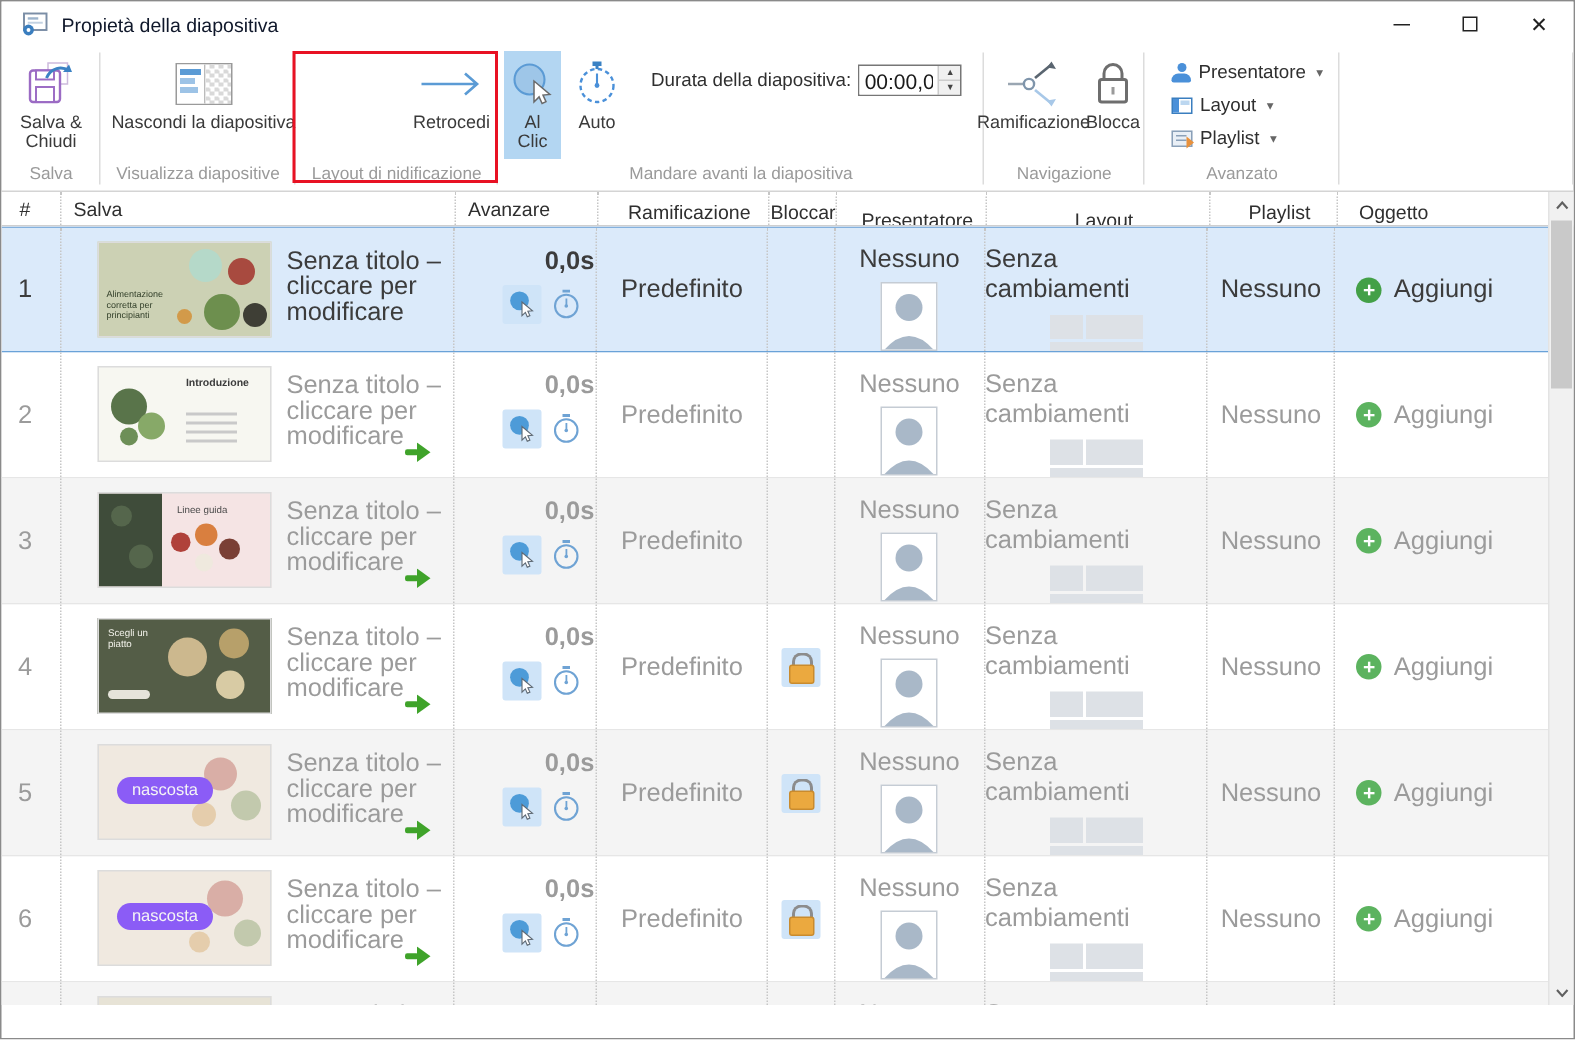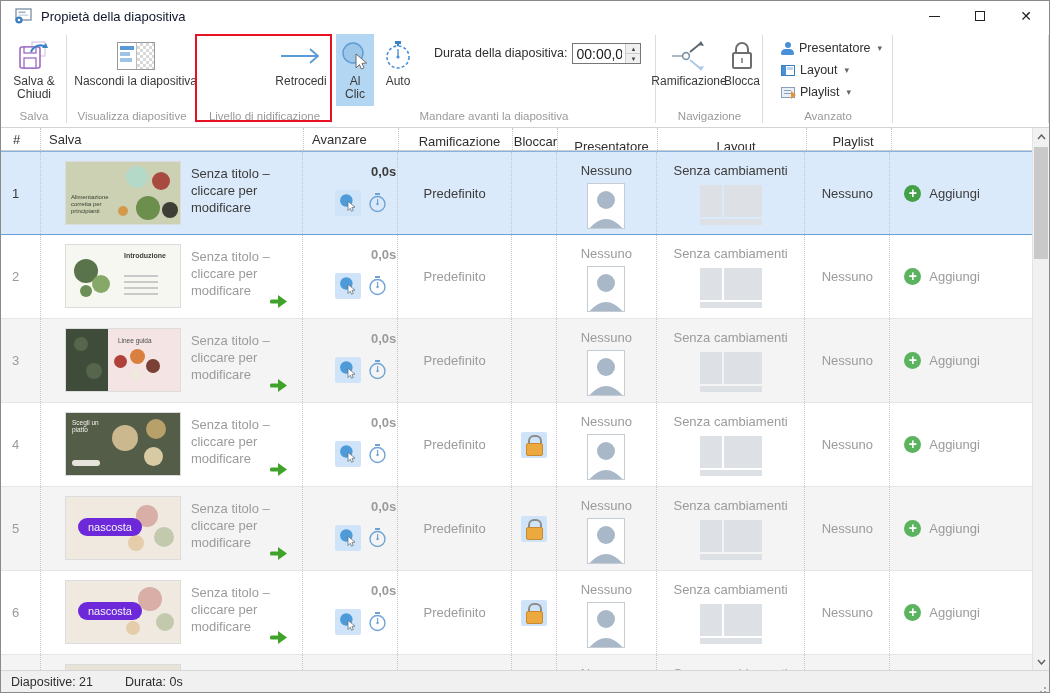--- a/index.html
+++ b/index.html
@@ -65,21 +65,21 @@
   .hcell { font-size:13px; color:#2f2f2f; padding:4px 0 0 8px; border-right:1px dotted #c6c6c6; white-space:nowrap; overflow:hidden; }
   .tbody { position:absolute; left:0; top:23px; right:17px; bottom:0; overflow:hidden; }
   .c-num{width:40px;} .c-title{width:263px;} .c-adv{width:95px;} .c-ram{width:114px;} .c-block{width:45px;}
   .c-pres{width:100px;} .c-lay{width:149px;} .c-play{width:85px;} .c-obj{width:142px; border-right:none !important;}
   .hc-num{width:40px; padding-left:12px;} 
 
   .row { display:flex; height:84px; border-bottom:1px solid #e6e6e6; background:#fff; }
   .row.alt { background:#f4f4f4; }
   .row.sel { background:#dbeafa; border-top:1px solid #84b1de; border-bottom:1px solid #6aa2d8; }
   .cell { border-right:1px dotted #c6c6c6; position:relative; }
-  .txt { color:#9b9b9b; font-size:13px; }
+  .txt { color:#9b9b9b; font-size:17px; }
   .row.sel .txt { color:#3c3c3c; }
   .c-num { display:flex; align-items:center; padding-left:11px; }
   .c-title { position:relative; }
   .title-text2 { position:absolute; left:150px; top:13px; width:110px; line-height:17px; }
   .ind-arrow { position:absolute; right:14px; bottom:10px; }
   .c-adv { }
   .adv-time { position:absolute; right:1px; top:12px;font-weight:bold; }
   .adv-icons { position:absolute; right:10px; top:38px; display:flex; align-items:center; gap:7px; }
   .click-chip { width:26px; height:26px; background:#cfe4f8; border-radius:2px; display:flex; align-items:center; justify-content:center; }
   .c-ram { display:flex; align-items:center; justify-content:center; }
@@ -108,21 +108,21 @@
   .t2 .t-label { left:58px; top:7px; width:44px; font-size:7px; font-weight:bold; color:#3b3b3b; }
   .t2 .lines i { position:absolute; left:58px; height:2px; background:#c9c9c9; width:34px; }
   .t3 .t-label { left:52px; top:8px; width:40px; font-size:6.5px; color:#4a4a4a; }
   .t3 { background:#f5e4e4; }
   .t3 .lpanel { position:absolute; left:0; top:0; bottom:0; width:42px; background:#3f4c3a; }
   .t4 { background:#545d47; }
   .t4 .t-label { left:6px; top:6px; width:30px; color:#f2f2ea; font-size:6.5px; }
   .t4 .pill { position:absolute; left:6px; bottom:9px; width:28px; height:6px; border-radius:3px; background:#e6e4da; }
   .t-hidden { background:#f0e9e0; }
   .t-hidden .fade { opacity:.35; }
-  .badge { position:absolute; left:12px; top:21px; background:#6d28d9; color:#f5f5f5; font-size:11px; padding:3px 10px; border-radius:11px; }
+  .badge { position:absolute; left:12px; top:21px; background:#8b5cf6; color:#f5f5f5; font-size:11px; padding:3px 10px; border-radius:11px; }
   .t7 { background:#e7e3d6; }
 
   
   .scroll { position:absolute; right:0; top:0; bottom:0; width:17px; background:#f1f1f1; border-left:1px solid #e3e3e3; }
   .s-arrow { position:absolute; left:0; right:0; height:17px; display:flex; align-items:center; justify-content:center; }
   .s-arrow.up { top:0; } .s-arrow.down { bottom:0; }
   .s-thumb { position:absolute; left:1px; right:1px; top:19px; height:112px; background:#c9c9c9; }
 
   
   .statusbar { position:absolute; left:0; right:0; bottom:0; height:22px; background:#f0f0f0; border-top:1px solid #d7d7d7; display:flex; align-items:center; font-size:12.5px; color:#2e2e2e; }
@@ -204,21 +204,21 @@
       <div class="g-body">
         <div class="bb" style="width:62px">
           <div class="ic">
             <svg width="44" height="18" viewBox="0 0 44 18">
                 <path d="M2 9 H38 M31 2 L39 9 L31 16" fill="none" stroke="#5b9bd5" stroke-width="1.8"></path>
               </svg>
           </div>
           <div class="bl">Retrocedi</div>
         </div>
       </div>
-      <div class="g-label">Livello di nidificazione</div>
+      <div class="g-label">Layout di nidificazione</div>
     </div>
 
     <div class="rgroup g4">
       <div class="g-body" style="justify-content:flex-start; padding-left:4px;">
         <div class="bb sel-btn" style="width:38px; height:72px;">
           <div class="ic">
             <svg width="30" height="30" viewBox="0 0 30 30">
               <circle cx="13" cy="12" r="10" fill="#9ec6e8" stroke="#5b9bd5" stroke-width="1.4"></circle>
               <path d="M16 13 L16 27 L19.4 23.6 L21.4 28 L24 26.8 L22 22.4 L26.6 22 Z" fill="#fff" stroke="#6a6a6a" stroke-width="1"></path>
             </svg>
@@ -306,20 +306,21 @@
   <div class="grid">
     <div class="thead">
       <div class="hcell hc-num">#</div>
       <div class="hcell c-title">Salva</div>
       <div class="hcell c-adv">Avanzare</div>
       <div class="hcell c-ram">Ramificazione</div>
       <div class="hcell c-block">Bloccare</div>
       <div class="hcell c-pres">Presentatore</div>
       <div class="hcell c-lay">Layout</div>
       <div class="hcell c-play">Playlist</div>
+      <div class="hcell c-obj">Oggetto</div>
     </div>
 
     <div class="tbody">
 
       <div class="row sel">
         <div class="cell c-num txt">1</div>
         <div class="cell c-title">
           <div class="thumb t1">
             <span class="dot" style="left:60px;top:4px;width:22px;height:22px;background:#b5d9c9"></span>
             <span class="dot" style="left:86px;top:10px;width:18px;height:18px;background:#a84a3f"></span>
@@ -713,19 +714,14 @@
       </div>
       <div class="s-thumb"></div>
       <div class="s-arrow down">
         <svg width="9" height="6" viewBox="0 0 9 6">
             <path d="M1 1 L4.5 5 L8 1" fill="none" stroke="#606060" stroke-width="1.4"></path>
           </svg>
       </div>
     </div>
   </div>
 
-  <div class="statusbar">
-    <span class="sb-item"><span>Diapositive:</span> <span>21</span></span>
-    <span class="sb-item"><span>Durata:</span> <span>0s</span></span>
-    <span class="grip"></span>
-  </div>
 
 </div>
 
 </body></html>

